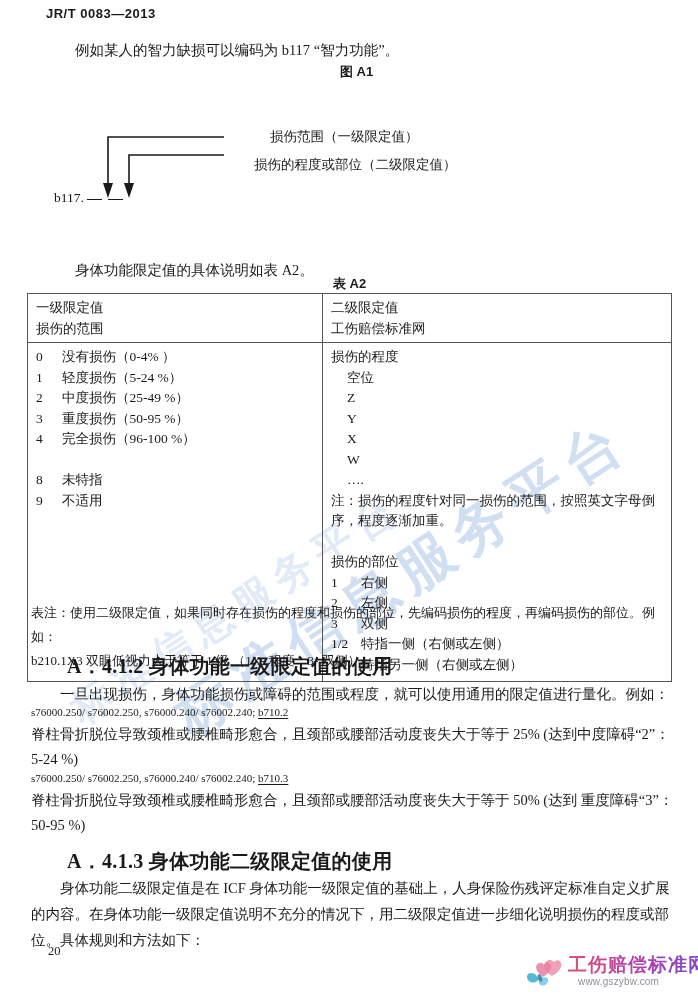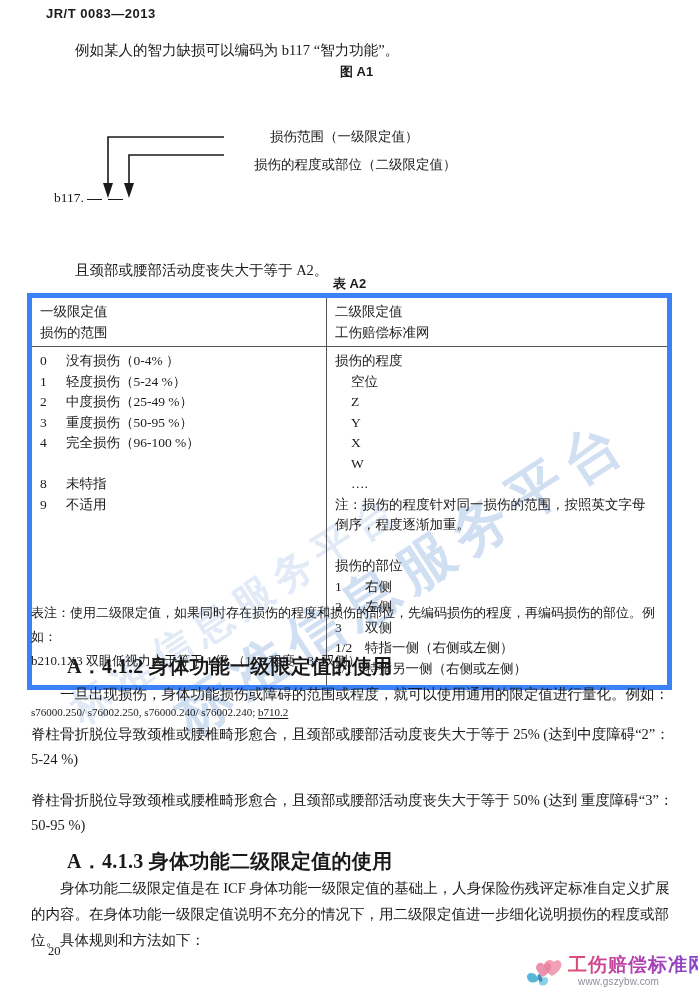--- a/index.html
+++ b/index.html
@@ -121,21 +121,21 @@
     margin: 0 3px;
     vertical-align: 2px;
   }
 
   
   .tbl {
     position: absolute;
     left: 27px;
     top: 293px;
     width: 645px;
-    border: 5px solid #3b82f6;
+    border: 1px solid #3b82f6;
     border-collapse: collapse;
     background: transparent;
     z-index: 2;
     table-layout: fixed;
   }
   .tbl td {
     border: 1px solid #555;
     vertical-align: top;
     padding: 4px 0 6px 8px;
     font-size: 13.5px;
@@ -239,21 +239,21 @@
 
     <div class="diagram-label" style="left:208px; top:10px;margin-left:16px;">损伤范围（一级限定值）</div>
     <div class="diagram-label" style="left:208px; top:38px;">损伤的程度或部位（二级限定值）</div>
 
     <div class="diagram-base">
       <span>b117.</span><span class="blank-slot"></span><span class="blank-slot"></span>
     </div>
   </div>
 
   <div class="para" style="left:46px; top:258px; width:600px;">
-    <span class="para-indent" style="display:inline-block">且颈部或腰部活动度丧失大于等于 A2。</span>
+    <span class="para-indent" style="display:inline-block">身体功能限定值的具体说明如表 A2。</span>
   </div>
 
   <div class="fig-caption" style="left:333px; top:275px;">表 A2</div>
 
   <table class="tbl">
     <tbody>
         <tr class="hdr-row">
       <td class="col-l">
         <div class="row-line">一级限定值</div>
         <div class="row-line">损伤的范围</div>
@@ -307,20 +307,23 @@
   <div class="para" style="left:31px; top:682px; width:645px;">
     <span class="para-indent" style="display:inline-block">一旦出现损伤，身体功能损伤或障碍的范围或程度，就可以使用通用的限定值进行量化。例如：</span>
   </div>
 
   <div class="code-line" style="left:31px; top:705px;">
     <span>s76000.250/ s76002.250, s76000.240/ s76002.240; </span><span class="ul ul-pad">b710.2</span>
   </div>
 
   <div class="para" style="left:31px; top:722px; width:645px;">脊柱骨折脱位导致颈椎或腰椎畸形愈合，且颈部或腰部活动度丧失大于等于 25%  (达到中度障碍“2”：5-24 %)</div>
 
+  <div class="code-line" style="left:31px; top:771px;">
+    <span>s76000.250/ s76002.250, s76000.240/ s76002.240; </span><span class="ul ul-pad">b710.3</span>
+  </div>
 
   <div class="para" style="left:31px; top:788px; width:645px;">脊柱骨折脱位导致颈椎或腰椎畸形愈合，且颈部或腰部活动度丧失大于等于 50%  (达到 重度障碍“3”：50-95 %)</div>
 
   <div class="sec-head" style="left:31px; top:848px;">A．4.1.3  身体功能二级限定值的使用</div>
 
   <div class="para" style="left:31px; top:875px; width:648px; line-height:26px;">
     <span class="para-indent" style="display:inline-block">身体功能二级限定值是在 ICF 身体功能一级限定值的基础上，人身保险伤残评定标准自定义扩展的内容。在身体功能一级限定值说明不充分的情况下，用二级限定值进一步细化说明损伤的程度或部位。具体规则和方法如下：</span>
   </div>
 
   <div class="page-num">20</div>

